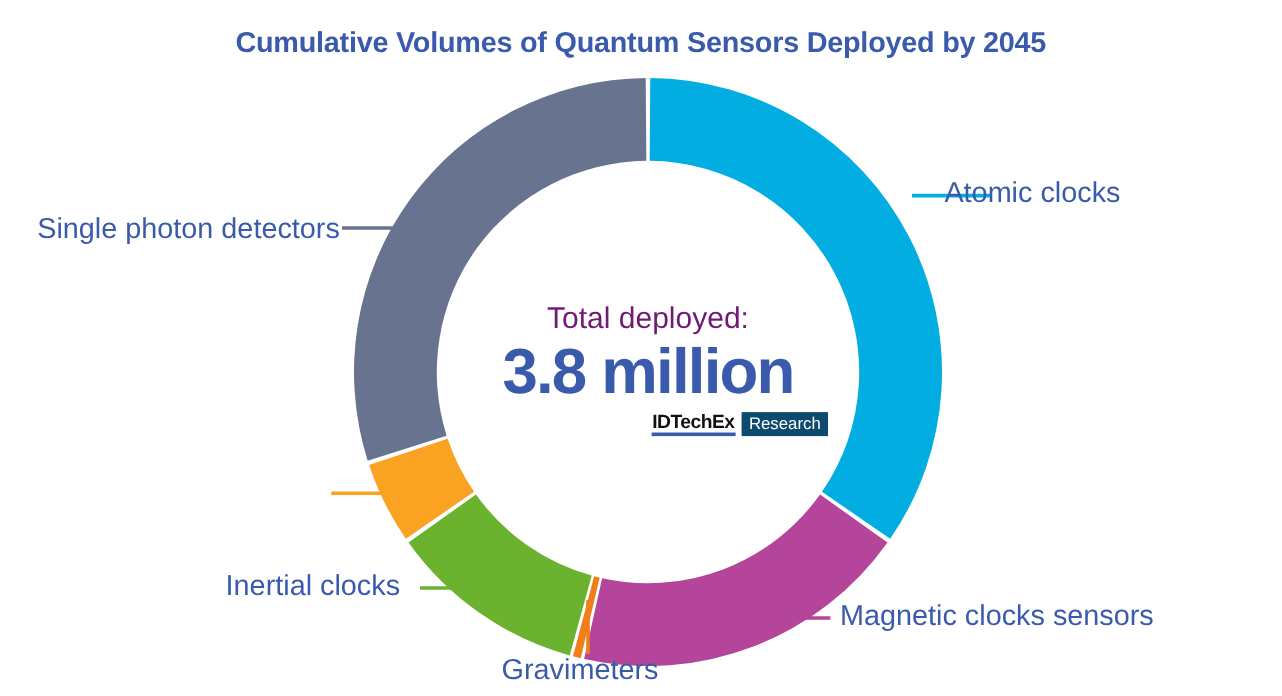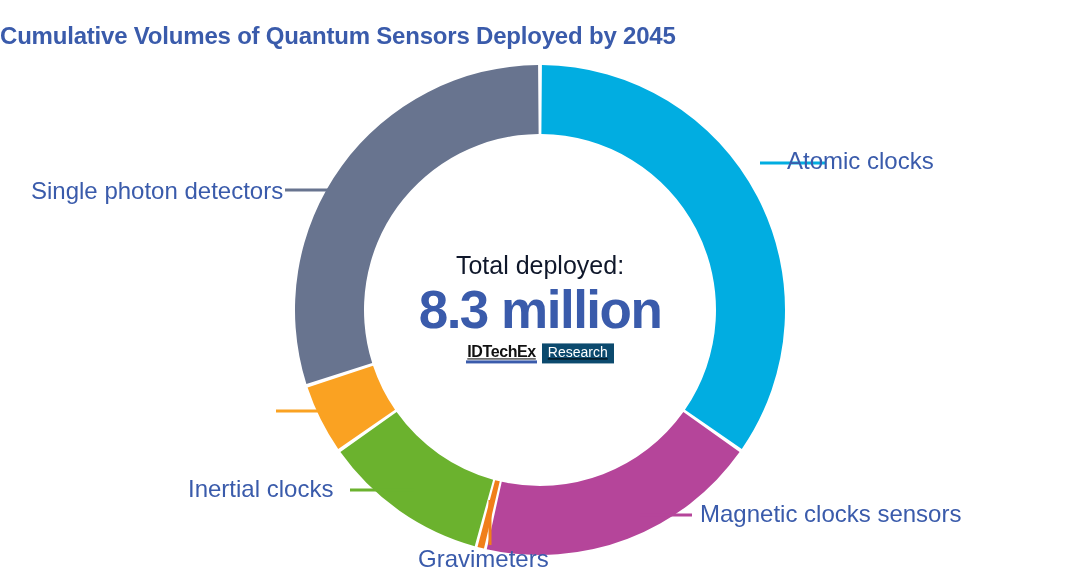--- a/index.html
+++ b/index.html
@@ -14,20 +14,21 @@
     overflow: hidden;
     font-family: "Liberation Sans", sans-serif;
     -webkit-font-smoothing: antialiased;
   }
 
   #chart-title {
     position: absolute;
     top: 22px;
     left: 0;
     width: 1068px;
+    text-align: center;
     font-size: 24px;
     font-weight: bold;
     color: #3A5BAB;
     letter-spacing: -0.2px;
     font-family: "Liberation Sans", sans-serif;
   }
 
   #donut-area {
     position: absolute;
     left: 0;
@@ -49,43 +50,42 @@
     position: absolute;
     left: 540px;
     top: 300px;
     transform: translate(-50%, -50%);
     width: 300px;
     text-align: center;
     pointer-events: none;
   }
   .center-caption {
     font-size: 25px;
-    color: #0f172a;
+    color: #701a75;
     font-family: "Liberation Sans", sans-serif;
     line-height: 1.1;
     margin-bottom: 2px;
     margin-top: 16px;
   }
   .center-value {
     font-size: 53px;
     font-weight: bold;
     color: #3A5BAB;
     font-family: "Liberation Sans", sans-serif;
     line-height: 1.05;
     letter-spacing: -1.5px;
     margin-bottom: 6px;
   }
 
   .logo-row {
     display: flex;
     align-items: stretch;
-    justify-content: center;
+    justify-content: flex-end;
     gap: 5px;
     height: 20px;
-    text-decoration: underline;
   }
   .logo-name {
     font-size: 16px;
     font-weight: bold;
     color: #111111;
     font-family: "Liberation Sans", sans-serif;
     letter-spacing: -0.4px;
     border-bottom: 3px solid #3A5BAB;
     line-height: 17px;
     padding: 0 1px;
@@ -134,21 +134,21 @@
       <path d="M 285 190 L 348 190" stroke="#68748F" stroke-width="3" fill="none"></path>
       <path d="M 276 411 L 338 411" stroke="#FAA222" stroke-width="3" fill="none"></path>
       <path d="M 350 490 L 414 490" stroke="#6BB22E" stroke-width="3" fill="none"></path>
       <path d="M 490 500 L 490 545" stroke="#F07F1A" stroke-width="3" fill="none"></path>
       <path d="M 640 515 L 692 515" stroke="#B5459A" stroke-width="3" fill="none"></path>
     </g>
   </svg>
 
   <div class="center-block">
     <div class="center-caption">Total deployed:</div>
-    <div class="center-value">8.3 million</div>
+    <div class="center-value">3.8 million</div>
     <div class="logo-row">
       <span class="logo-name">IDTechEx</span>
       <span class="logo-research">Research</span>
     </div>
   </div>
 
   <div class="slice-label" id="label-atomic-clocks">Atomic clocks</div>
   <div class="slice-label" id="label-single-photon">Single photon detectors</div>
   <div class="slice-label" id="label-inertial-sensors">Inertial clocks</div>
   <div class="slice-label" id="label-gravimeters">Gravimeters</div>

